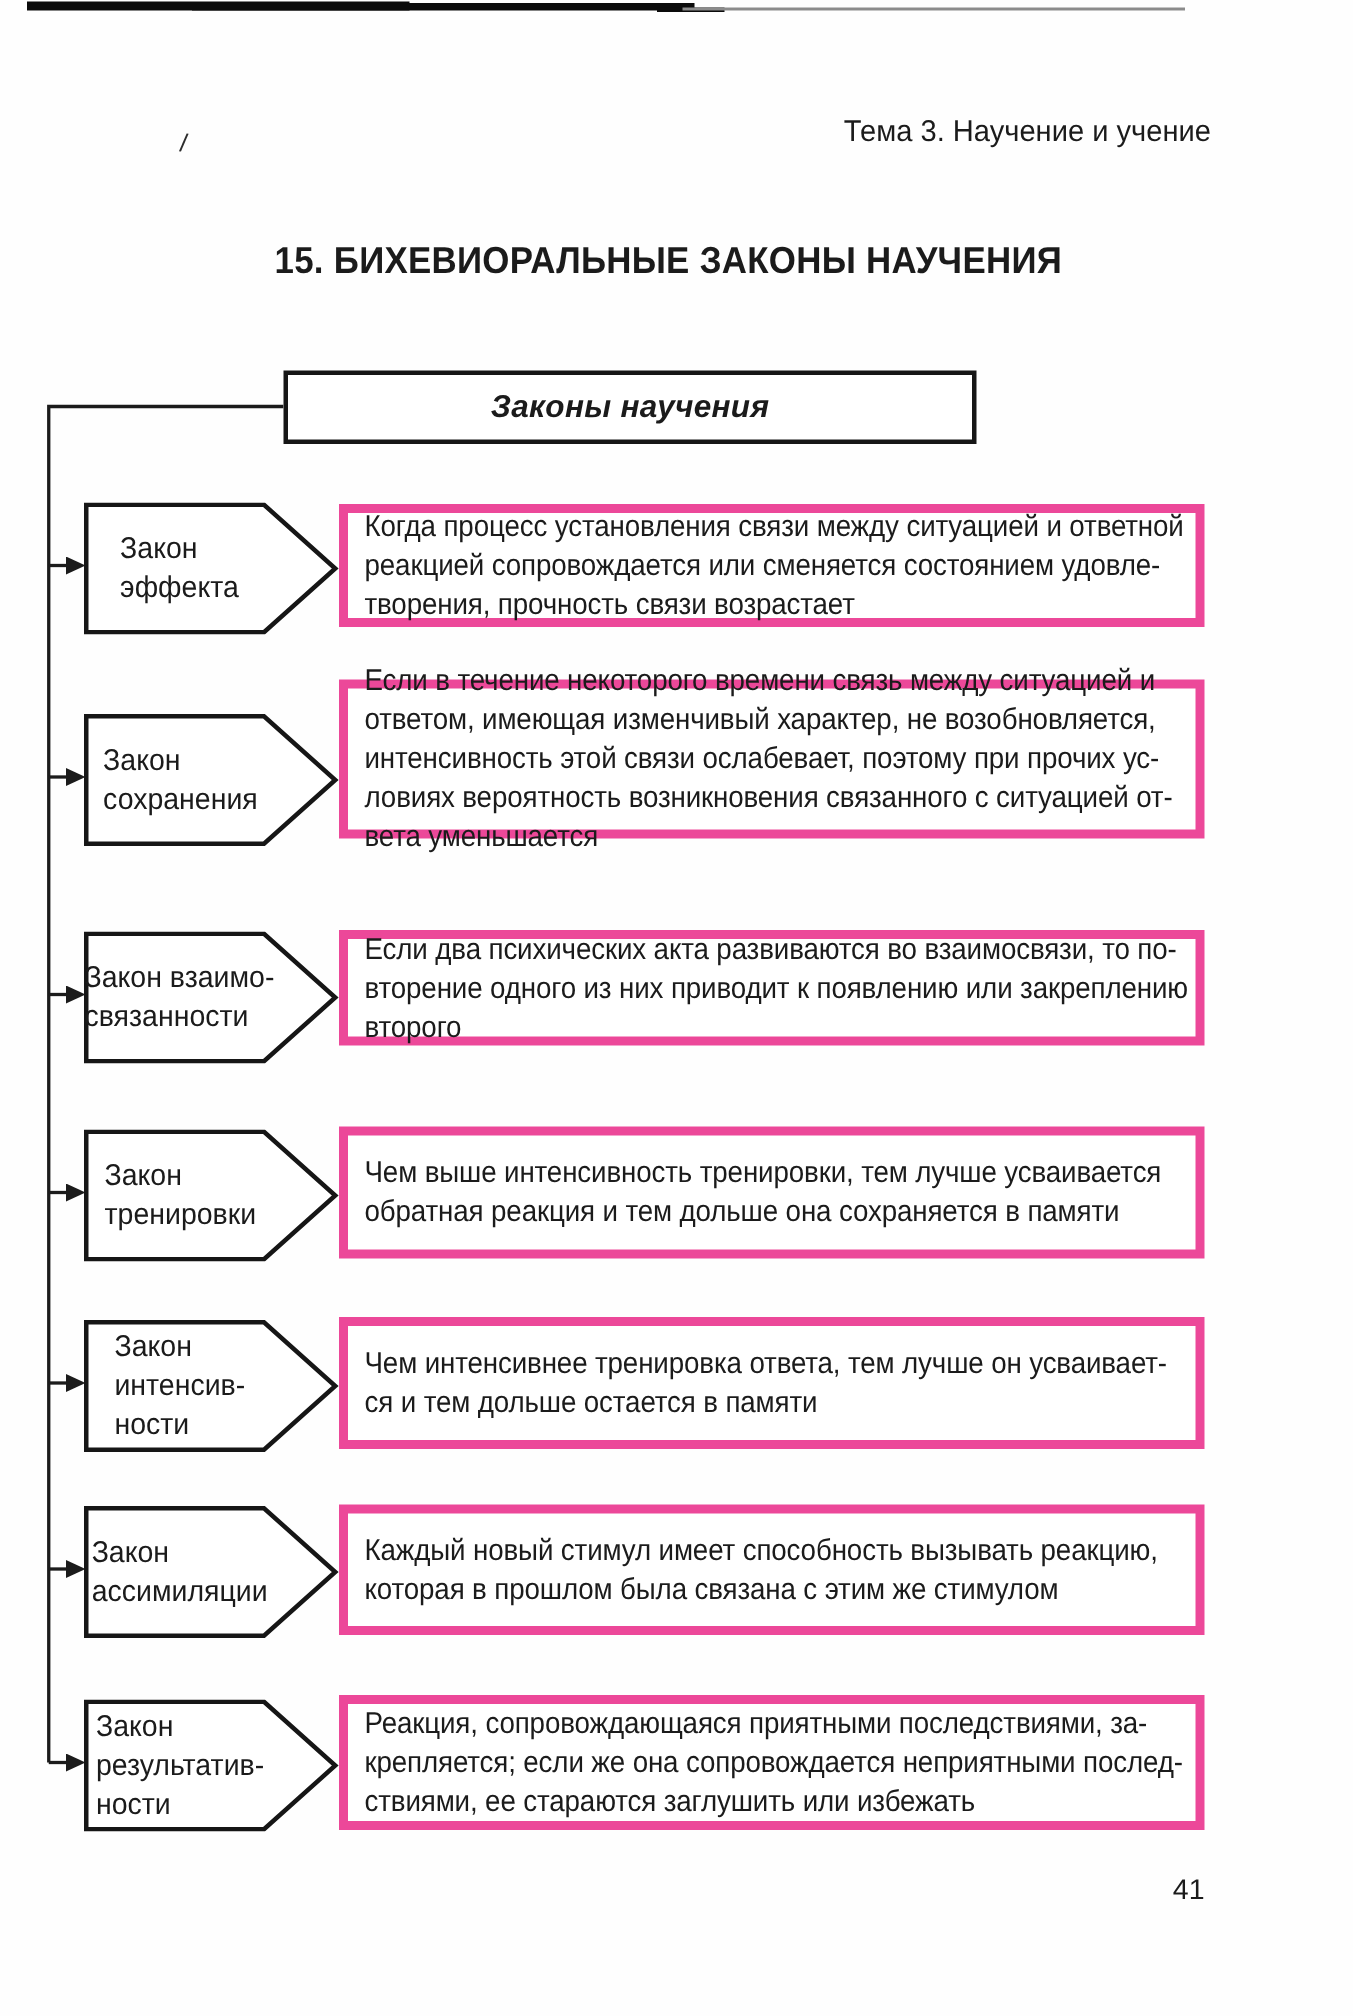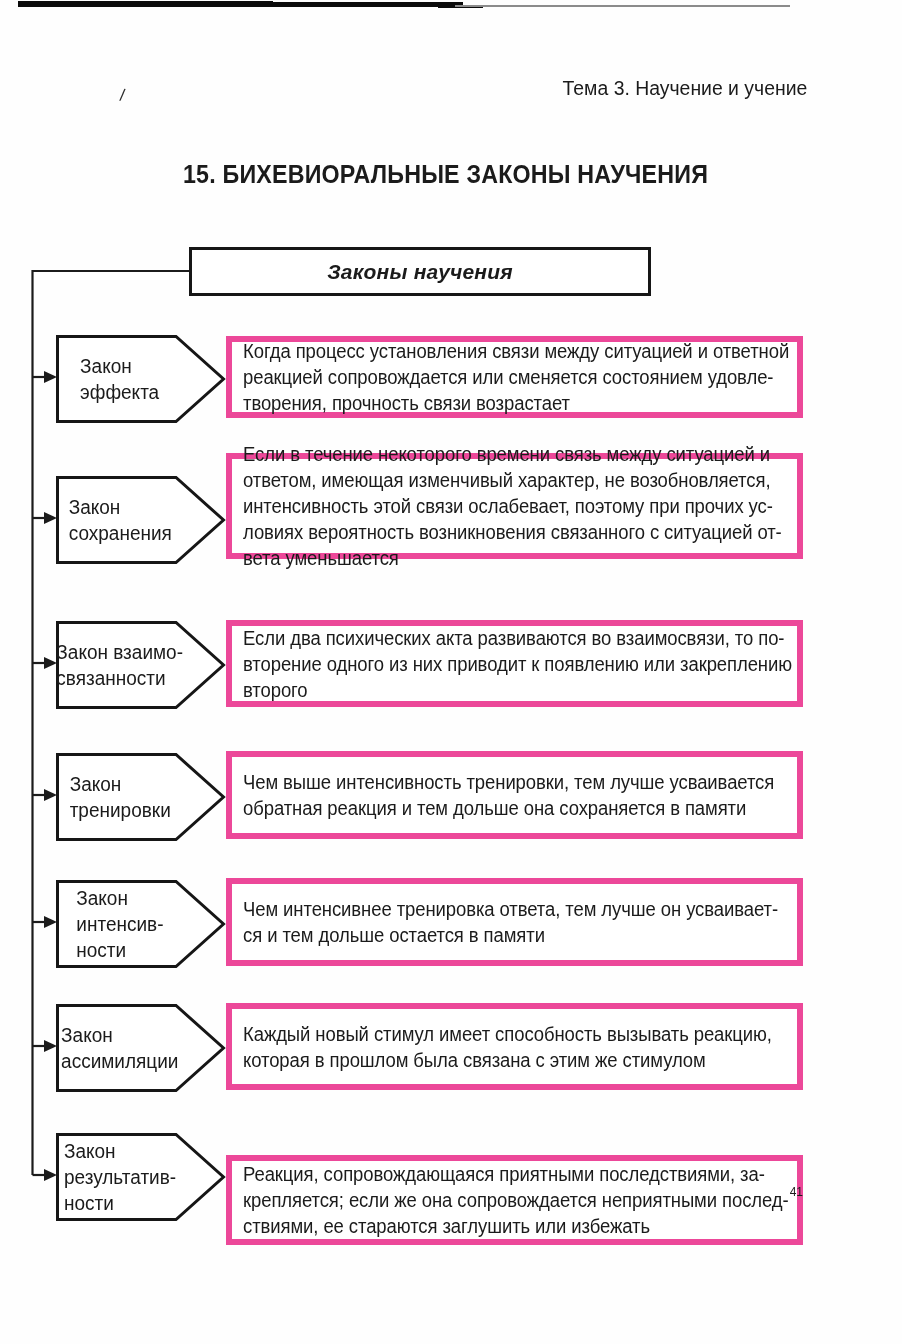--- a/index.html
+++ b/index.html
@@ -24,22 +24,22 @@
   .stray-mark{
     position:absolute;left:120px;top:86px;
     font-size:17px;color:#2c2c2c;transform:rotate(8deg);
   }
   .page-title{
     position:absolute;left:183px;top:160px;
     font-size:25px;font-weight:bold;letter-spacing:.2px;white-space:pre;
     transform:scaleX(.93);transform-origin:left center;
   }
   .page-number{
-    position:absolute;top:1185px;right:99px;
-    font-size:12px;
+    position:absolute;top:1250px;right:99px;
+    font-size:19px;
   }
 
   .connector-svg{position:absolute;left:0;top:0;}
 
   .root-box{
     position:absolute;left:189px;top:247px;width:462px;height:49px;
     border:3px solid #161616;box-sizing:border-box;background:#fff;
     display:flex;align-items:center;justify-content:center;
     font-size:21px;font-weight:bold;letter-spacing:.2px;font-style:italic;
   }
@@ -109,21 +109,21 @@
 ответом, имеющая изменчивый характер, не возобновляется,
 интенсивность этой связи ослабевает, поэтому при прочих ус-
 ловиях вероятность возникновения связанного с ситуацией от-
 вета уменьшается</span></div>
 
 <svg class="pent-svg" style="top:621px" viewBox="0 0 170 88">
   <polygon points="1.5,1.5 120,1.5 167.5,44 120,86.5 1.5,86.5" fill="#fff" stroke="#161616" stroke-width="3"></polygon>
 </svg>
 <div class="pent-label" style="top:621px"><span>Закон взаимо-
 связанности</span></div>
-<div class="desc-box" style="top:620px;height:87px"><span>Если два психических акта развиваются во взаимосвязи, то по-
+<div class="desc-box" style="top:620px;height:77px"><span>Если два психических акта развиваются во взаимосвязи, то по-
 вторение одного из них приводит к появлению или закреплению
 второго</span></div>
 
 <svg class="pent-svg" style="top:753px" viewBox="0 0 170 88">
   <polygon points="1.5,1.5 120,1.5 167.5,44 120,86.5 1.5,86.5" fill="#fff" stroke="#161616" stroke-width="3"></polygon>
 </svg>
 <div class="pent-label" style="top:753px"><span>Закон
 тренировки</span></div>
 <div class="desc-box" style="top:751px;height:88px"><span>Чем выше интенсивность тренировки, тем лучше усваивается
 обратная реакция и тем дольше она сохраняется в памяти</span></div>
@@ -144,17 +144,17 @@
 ассимиляции</span></div>
 <div class="desc-box" style="top:1003px;height:87px"><span>Каждый новый стимул имеет способность вызывать реакцию,
 которая в прошлом была связана с этим же стимулом</span></div>
 
 <svg class="pent-svg" style="top:1133px" viewBox="0 0 170 88">
   <polygon points="1.5,1.5 120,1.5 167.5,44 120,86.5 1.5,86.5" fill="#fff" stroke="#161616" stroke-width="3"></polygon>
 </svg>
 <div class="pent-label" style="top:1133px"><span>Закон
 результатив-
 ности</span></div>
-<div class="desc-box" style="top:1155px;height:90px"><span>Реакция, сопровождающаяся приятными последствиями, за-
+<div class="desc-box" style="top:1130px;height:90px"><span>Реакция, сопровождающаяся приятными последствиями, за-
 крепляется; если же она сопровождается неприятными послед-
 ствиями, ее стараются заглушить или избежать</span></div>
 
 <div class="page-number">41</div>
 
 </body></html>

